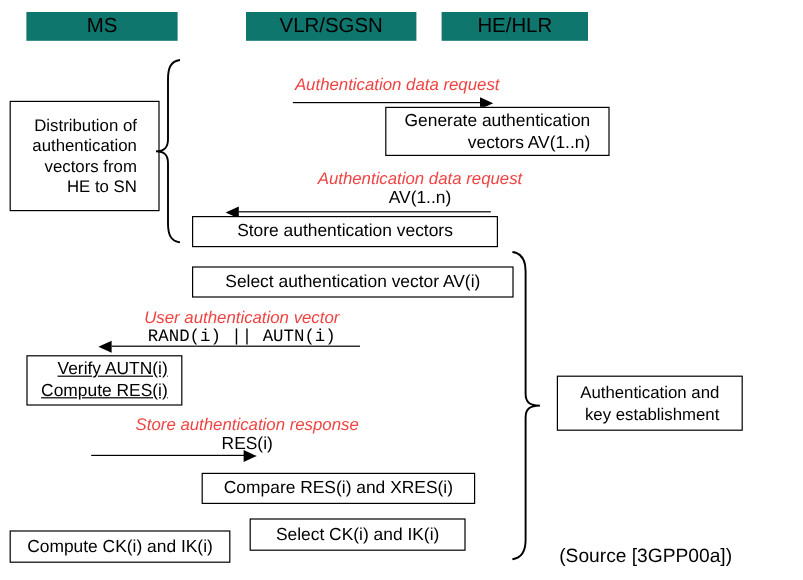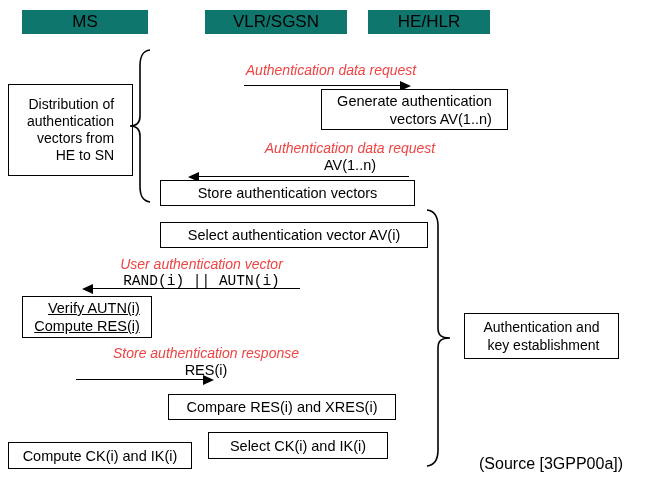--- a/index.html
+++ b/index.html
@@ -75,21 +75,20 @@
     border-right: 11px solid #000000;
   }
   .brace {
     position: absolute;
   }
   .source-note {
     position: absolute;
     font-size: 16px;
     color: #000000;
     white-space: nowrap;
-    margin-left: 13px;
   }
 </style>
 </head>
 <body>
 
 <div id="canvas">
 
   <div class="lane-header" style="left:22px; top:10px; width:126px;">MS</div>
   <div class="lane-header" style="left:205px; top:10px; width:142px;">VLR/SGSN</div>
   <div class="lane-header" style="left:368px; top:10px; width:122px;">HE/HLR</div>

